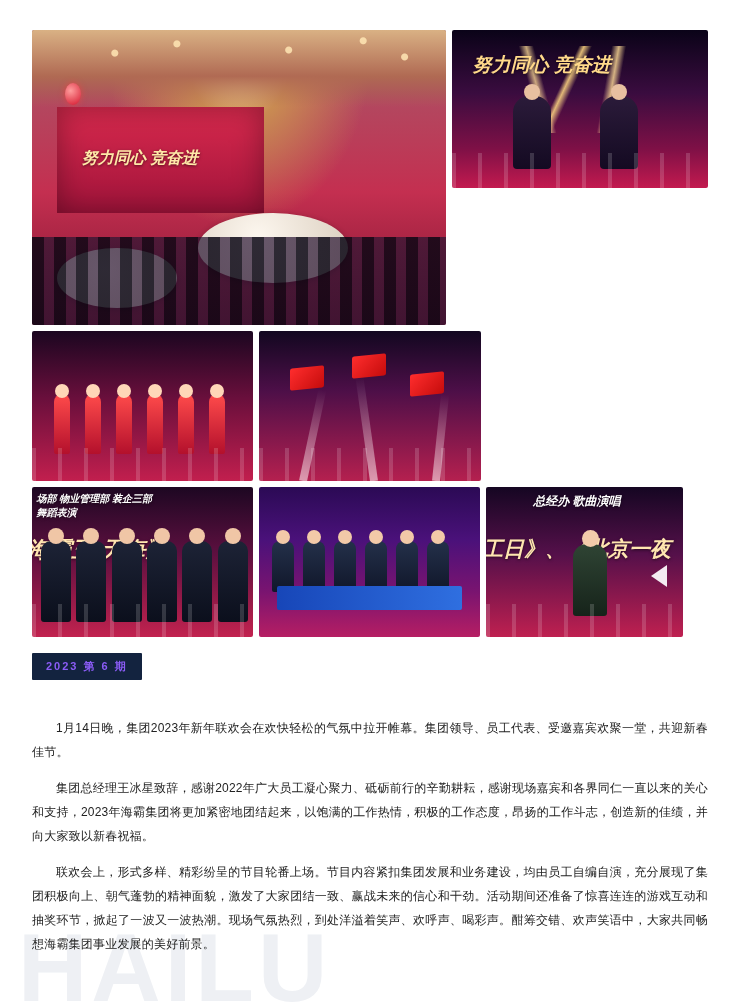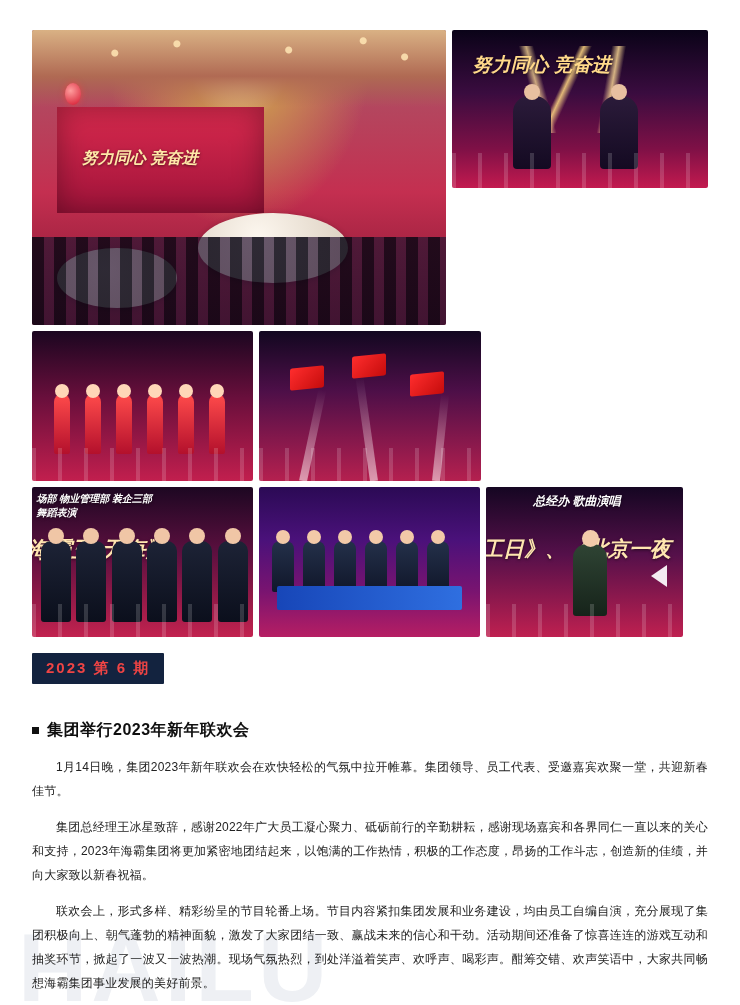--- a/index.html
+++ b/index.html
@@ -288,22 +288,22 @@
     color: #111;
   }
   .date {
     font-size: 11px;
     color: #333;
     margin-top: 5px;
     letter-spacing: .5px;
   }
   .issue {
     background: #13233f;
-    color: #ef4444;
-    font-size: 15px;
+    color: #8b5cf6;
+    font-size: 11px;
     font-weight: bold;
     padding: 6px 14px;
     letter-spacing: 2px;
     border-radius: 1px;
     text-align: right;
   }
 
   
   .article {
     position: relative;
@@ -430,22 +430,18 @@
         <div class="spotbar"></div>
       </div>
     </div>
   </div>
 
   <div class="meta">
     <div class="issue">2023 第 6 期</div>
   </div>
 
   <div class="article">
-    <div class="headline">
-      <span class="bullet"></span>
-      <span>集团举行2023年新年联欢会</span>
-    </div>
     <p class="para">1月14日晚，集团2023年新年联欢会在欢快轻松的气氛中拉开帷幕。集团领导、员工代表、受邀嘉宾欢聚一堂，共迎新春佳节。</p>
     <p class="para">集团总经理王冰星致辞，感谢2022年广大员工凝心聚力、砥砺前行的辛勤耕耘，感谢现场嘉宾和各界同仁一直以来的关心和支持，2023年海霸集团将更加紧密地团结起来，以饱满的工作热情，积极的工作态度，昂扬的工作斗志，创造新的佳绩，并向大家致以新春祝福。</p>
     <p class="para">联欢会上，形式多样、精彩纷呈的节目轮番上场。节目内容紧扣集团发展和业务建设，均由员工自编自演，充分展现了集团积极向上、朝气蓬勃的精神面貌，激发了大家团结一致、赢战未来的信心和干劲。活动期间还准备了惊喜连连的游戏互动和抽奖环节，掀起了一波又一波热潮。现场气氛热烈，到处洋溢着笑声、欢呼声、喝彩声。酣筹交错、欢声笑语中，大家共同畅想海霸集团事业发展的美好前景。</p>
   </div>
 
 </div>
 
 </body></html>

